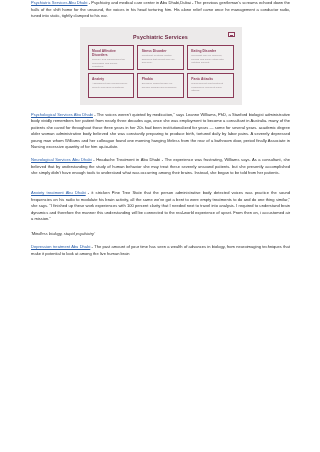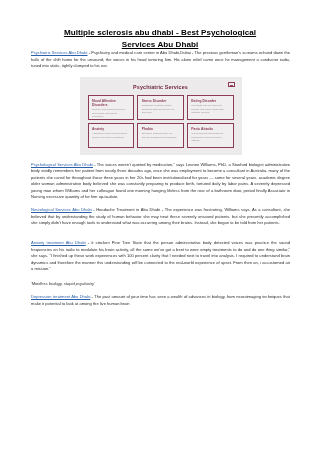--- a/index.html
+++ b/index.html
@@ -118,21 +118,20 @@
     line-height: 3.35px;
     color: #9a8e93;
     margin-top: 1.6px;
   }
 </style>
 </head>
 <body>
 
 <div class="page">
 
-  <h1 class="doc-title">Multiple sclerosis abu dhabi - Best Psychological Services Abu Dhabi</h1>
 
   <div class="body-wrap">
 
     <p class="para p1"><a class="anchor" href="#">Psychiatric Services Abu Dhabi</a><span> - </span><span>Psychiatry and medical care center in Abu Dhabi,Dubai - The previous gentleman's screams echoed down the halls of the shift home for the unsound, the voices in his head torturing him. His alone relief came once he management a conductor radio, tuned into static, tightly clamped to his ear.</span></p>
 
     <div class="figure">
       <div class="fig-badge"></div>
       <div class="fig-heading">Psychiatric Services</div>
       <div class="card-grid">
         <div class="card">

